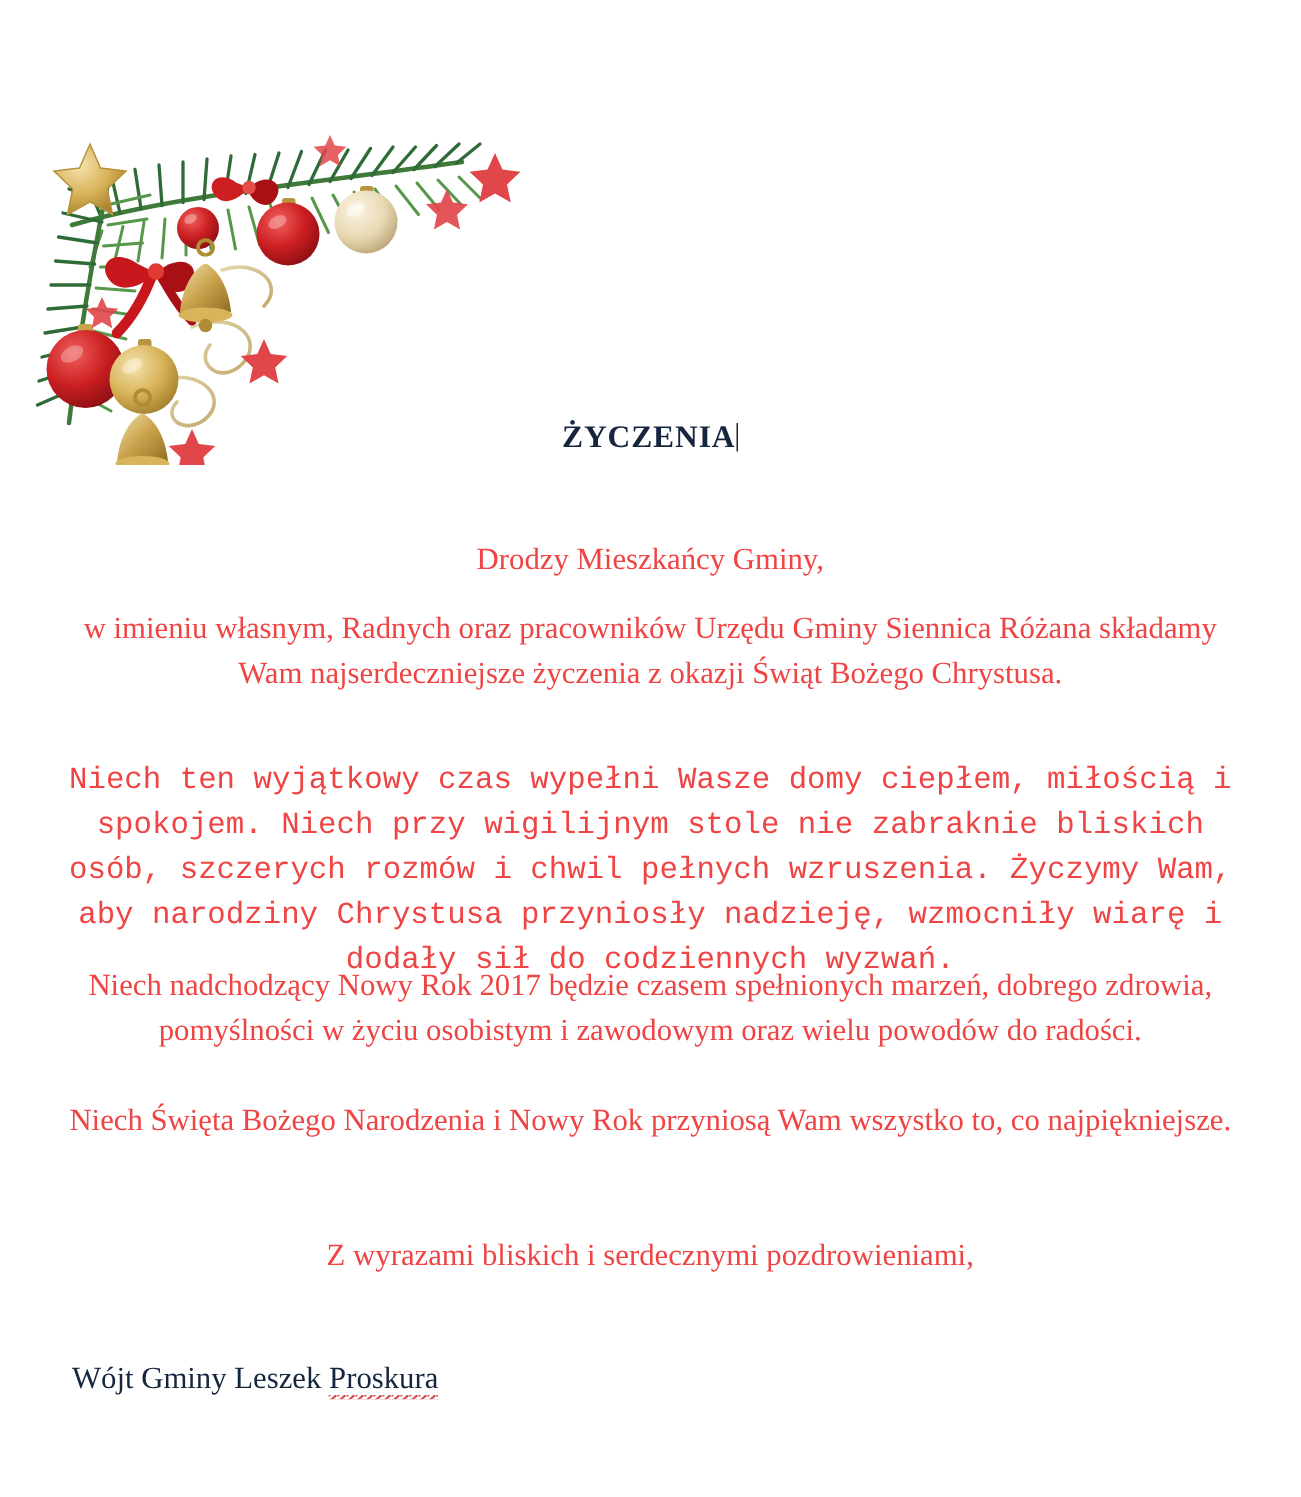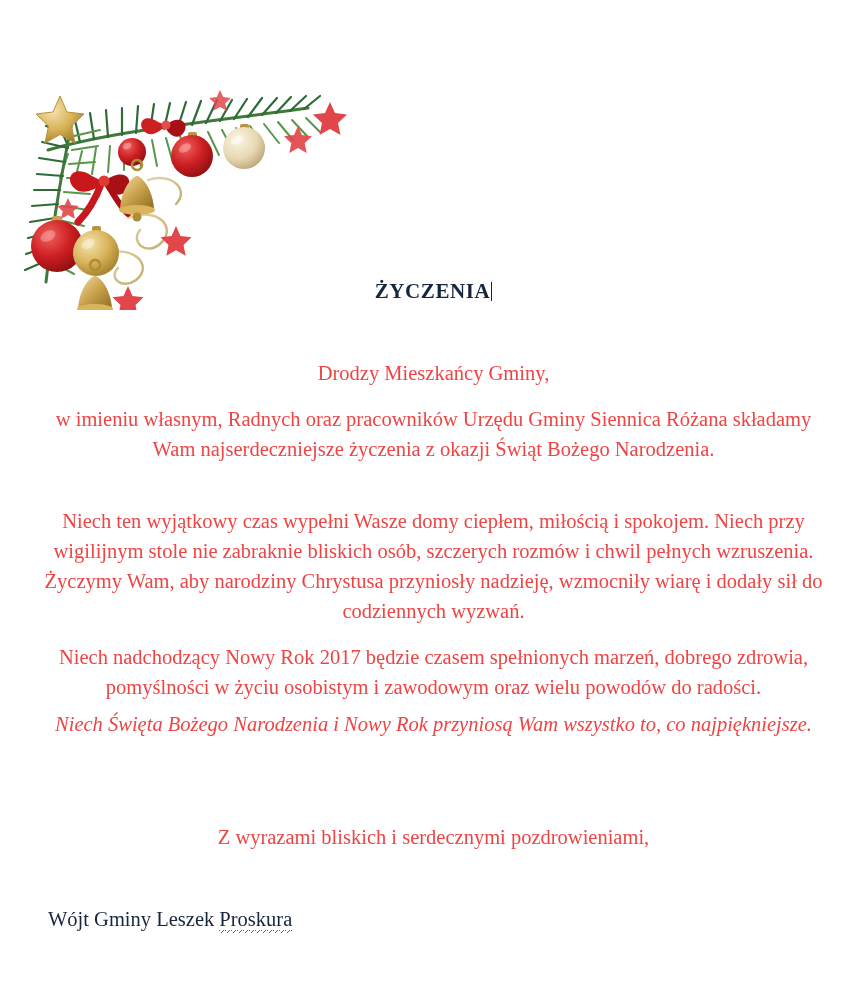--- a/index.html
+++ b/index.html
@@ -61,23 +61,23 @@
     left: 40px;
     width: 787px;
     text-align: center;
     font-size: 20.5px;
     line-height: 30px;
     color: #ef4444;
   }
 
   .p-greeting { top: 358px; }
   .p-1        { top: 404px; }
-  .p-2        { top: 506px; }
+  .p-2        { top: 506px; font-family: Liberation Mono, monospace; }
   .p-3        { top: 642px; }
-  .p-4        { top: 709px; font-style: italic; }
+  .p-4        { top: 732px; }
   .p-5        { top: 822px; }
 
   .signatures {
     position: absolute;
     left: 40px;
     top: 908px;
     width: 787px;
     display: flex;
     justify-content: space-between;
     align-items: baseline;
@@ -281,21 +281,21 @@
 </div>
 
 <div class="doc">
 
   <div class="title">
     <span>ŻYCZENIA</span><span class="caret"></span>
   </div>
 
   <div class="para p-greeting">Drodzy Mieszkańcy Gminy,</div>
 
-  <div class="para p-1">w imieniu własnym, Radnych oraz pracowników Urzędu Gminy Siennica Różana składamy Wam najserdeczniejsze życzenia z okazji Świąt Bożego Narodzenia.</div>
+  <div class="para p-1">w imieniu własnym, Radnych oraz pracowników Urzędu Gminy Siennica Różana składamy Wam najserdeczniejsze życzenia z okazji Świąt Bożego Chrystusa.</div>
 
   <div class="para p-2">Niech ten wyjątkowy czas wypełni Wasze domy ciepłem, miłością i spokojem. Niech przy wigilijnym stole nie zabraknie bliskich osób, szczerych rozmów i chwil pełnych wzruszenia. Życzymy Wam, aby narodziny Chrystusa przyniosły nadzieję, wzmocniły wiarę i dodały sił do codziennych wyzwań.</div>
 
   <div class="para p-3">Niech nadchodzący Nowy Rok 2017 będzie czasem spełnionych marzeń, dobrego zdrowia, pomyślności w życiu osobistym i zawodowym oraz wielu powodów do radości.</div>
 
   <div class="para p-4">Niech Święta Bożego Narodzenia i Nowy Rok przyniosą Wam wszystko to, co najpiękniejsze.</div>
 
   <div class="para p-5">Z wyrazami bliskich i serdecznymi pozdrowieniami,</div>
 
   <div class="signatures">

